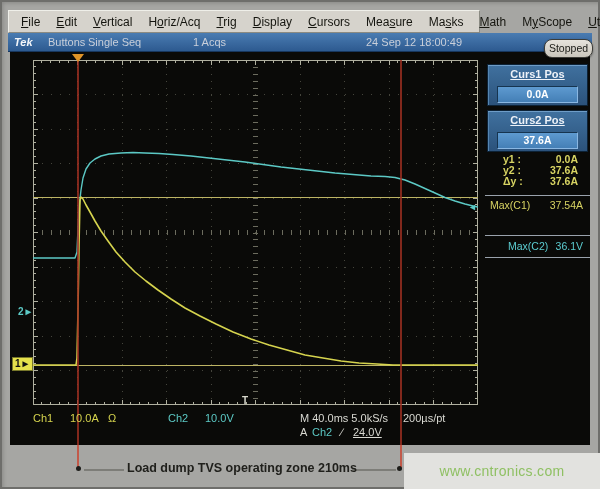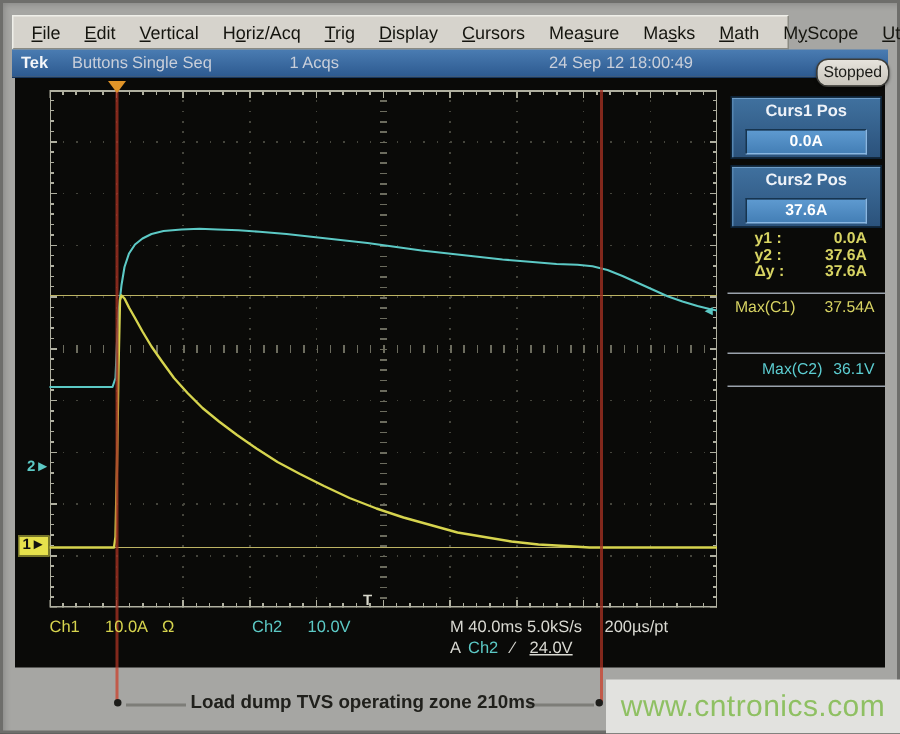--- a/index.html
+++ b/index.html
@@ -4,34 +4,34 @@
 <style>
   html,body{margin:0;padding:0;}
   body{
     width:600px;height:489px;position:relative;overflow:hidden;
     background:#a6a6a3;
     font-family:"Liberation Sans", sans-serif;
     box-shadow:inset 0 0 0 2px #6e6e6b, inset 3px 3px 4px rgba(0,0,0,.18);
   }
   
   .menubar{
-    position:absolute;left:8px;top:10px;width:518px;height:23px;
+    position:absolute;left:8px;top:10px;width:472px;height:23px;
     background:#d6d3cc;border:1px solid #8a8a82;border-top-color:#efefe9;border-left-color:#efefe9;
     display:flex;align-items:center;box-sizing:border-box;padding-left:4px;
   }
   .menu-item{font-size:12px;color:#15150f;padding:0 8px;white-space:nowrap;cursor:default;}
   .menu-item .accel{text-decoration:underline;}
   
   .statusbar{
     position:absolute;left:8px;top:33px;width:584px;height:19px;
     background:linear-gradient(#4a7cb2,#2d5a90);
     border-bottom:1px solid #17375f;box-sizing:border-box;
   }
   .statusbar span{position:absolute;top:3px;font-size:11px;color:#c9cfda;white-space:nowrap;}
-  .statusbar .brand{left:6px;color:#f4f6f9;font-weight:bold;}
+  .statusbar .brand{left:6px;color:#f4f6f9;font-weight:bold;font-style:italic;}
   .statusbar .stopped{left:40px;}
   .statusbar .singleseq{left:80px;}
   .statusbar .acqs{left:185px;}
   .statusbar .datetime{left:358px;}
   .buttons-pill{
     position:absolute;left:544px;top:39px;width:47px;height:17px;z-index:30;
     background:linear-gradient(#e6e3dc,#c9c5bc);border:1px solid #3c3c38;border-radius:8px;
     font-size:10.5px;color:#1a1a16;text-align:center;line-height:16px;cursor:default;
     box-shadow:0 1px 2px rgba(0,0,0,.45);
   }
@@ -53,21 +53,21 @@
   .ro{position:absolute;font-size:11px;white-space:nowrap;z-index:6;}
   .yel{color:#d6d44e;} .cyn{color:#5cc9c5;} .wht{color:#d9d9d2;}
   
   .side-panel{position:absolute;left:477px;top:0;width:103px;height:393px;z-index:8;}
   .curs-box{
     position:absolute;left:0;width:101px;height:42px;
     background:linear-gradient(#40719f,#2b527b);
     border:1px solid #0d2236;box-shadow:inset 0 1px 0 #6e9dc8, inset 1px 0 0 #5585b1;
     box-sizing:border-box;
   }
-  .curs-box .cb-title{display:block;text-align:center;margin-top:3px;font-size:11px;font-weight:bold;color:#eef2f8;}
+  .curs-box .cb-title{display:block;text-align:center;margin-top:3px;font-size:11px;font-weight:bold;color:#eef2f8;text-decoration:underline;}
   .cb-value{
     position:absolute;left:9px;right:9px;top:21px;height:15px;
     background:linear-gradient(#5e9ad0,#447fb6);
     border:1px solid #16344f;border-bottom-color:#8ab7e2;border-right-color:#8ab7e2;
     font-size:10.5px;font-weight:bold;color:#fff;text-align:center;line-height:14px;
   }
   .box1{top:12px;} .box2{top:58px;}
   .yrow{position:absolute;left:16px;right:12px;height:11px;display:flex;justify-content:space-between;
         font-size:10.5px;font-weight:bold;color:#d8d463;}
   .sep{position:absolute;left:-2px;width:105px;height:1px;background:#9aa2ac;}
@@ -78,21 +78,21 @@
   .stub{position:absolute;top:445px;width:2px;height:23px;background:#c25a4a;z-index:2;}
   .stub-l{left:77px;} .stub-r{left:400px;}
   .ann-text{position:absolute;left:127px;top:461px;font-size:12.5px;font-weight:bold;color:#20201c;z-index:3;white-space:nowrap;}
   .ann-line{position:absolute;top:469px;height:2px;background:#7d7d78;z-index:3;}
   .al-left{left:84px;width:40px;} .al-right{left:352px;width:44px;}
   .ann-dot{position:absolute;top:466px;width:5px;height:5px;border-radius:50%;background:#1d1d1a;z-index:4;}
   .ad-left{left:76px;} .ad-right{left:397px;}
   .watermark{
     position:absolute;left:404px;top:453px;width:196px;height:36px;background:#e2e2df;z-index:2;
     display:flex;align-items:center;justify-content:center;
-    font-size:20px;color:#8fc063;letter-spacing:.3px;
+    font-size:14px;color:#8fc063;letter-spacing:.3px;
   }
 </style>
 </head>
 <body>
 
 <div class="menubar">
     <span class="menu-item"><span class="accel">F</span>ile</span>
     <span class="menu-item"><span class="accel">E</span>dit</span>
     <span class="menu-item"><span class="accel">V</span>ertical</span>
     <span class="menu-item">H<span class="accel">o</span>riz/Acq</span>

